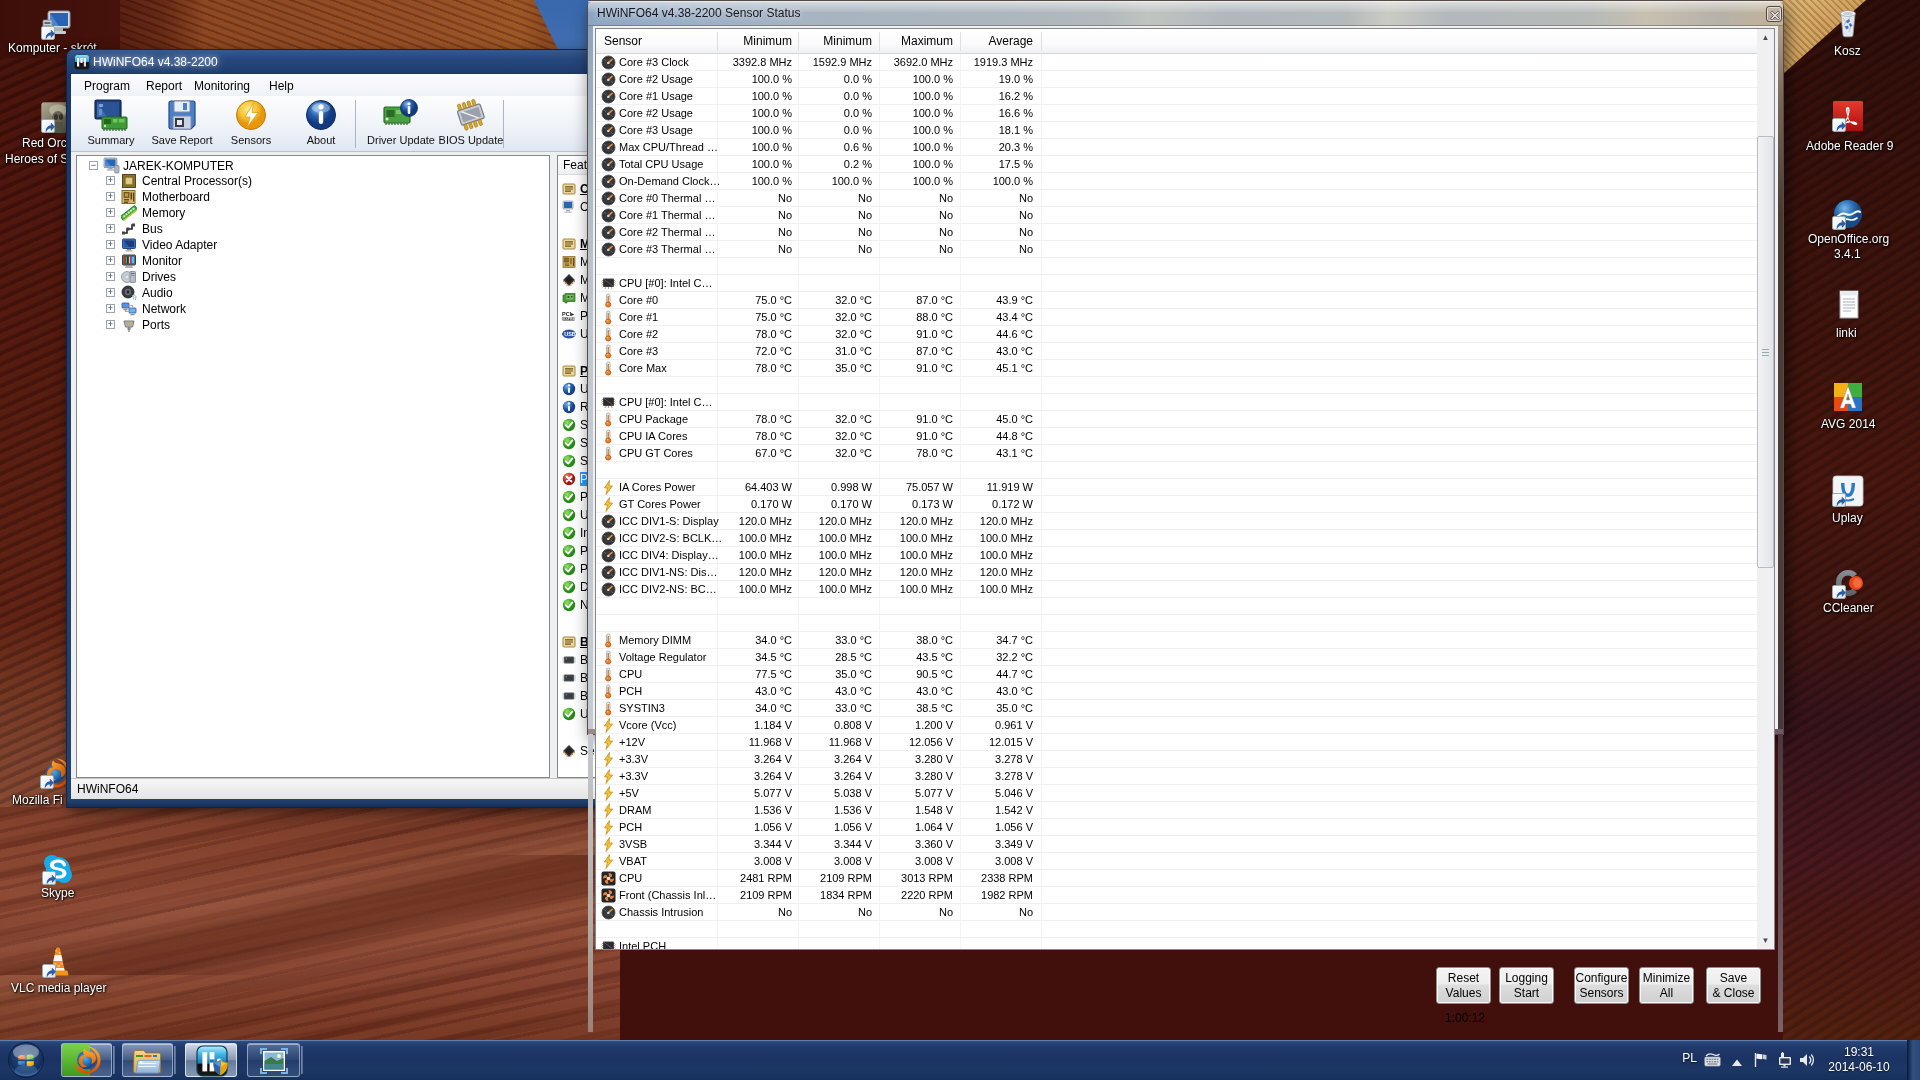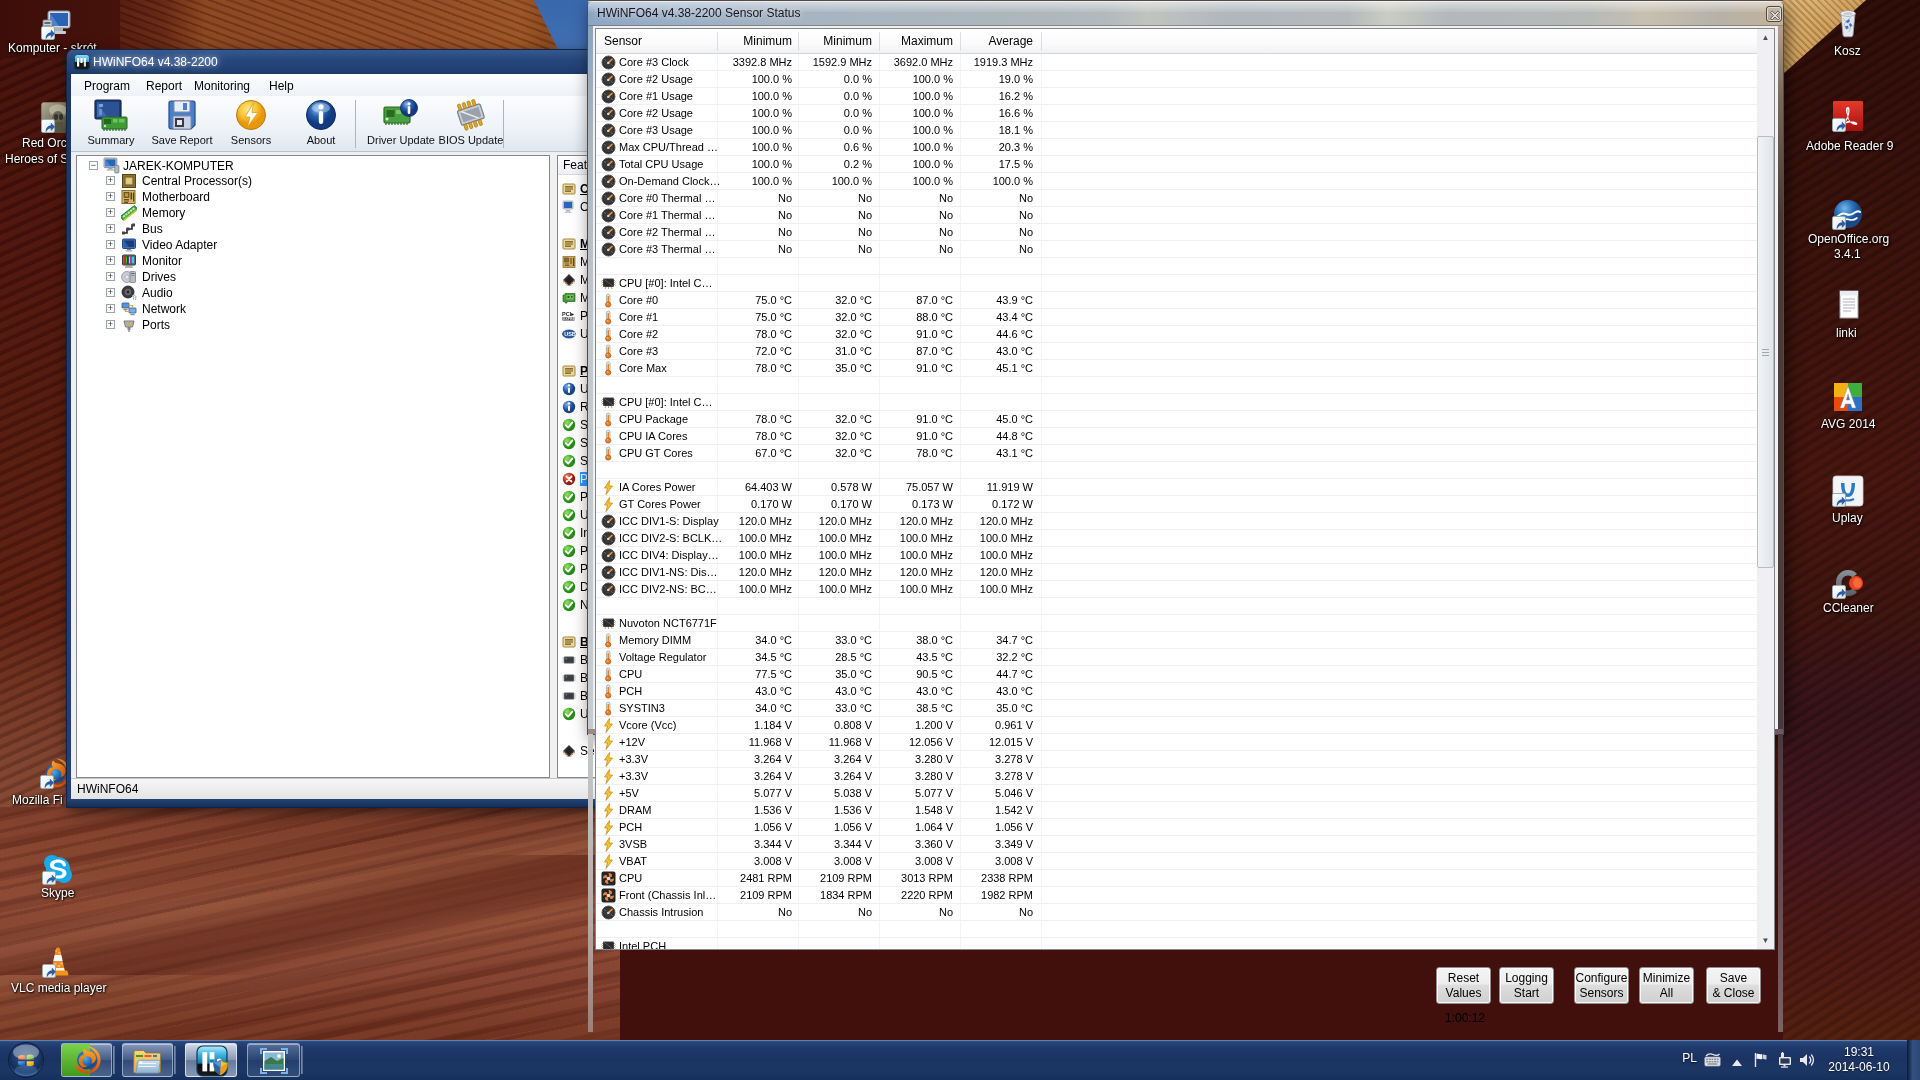--- a/index.html
+++ b/index.html
@@ -1182,21 +1182,21 @@
           <span class="c c2">32.0 °C</span>
           <span class="c c3">78.0 °C</span>
           <span class="c c4">43.1 °C</span>
         </div>
 <div class="trow" style="top:450px">
           <span class="ric"><svg width="15" height="15" viewBox="0 0 15 15">
               <path d="M8.5 0.5 L3.5 8 H6.5 L5 14.5 L11.5 6 H8 Z" fill="#f4c430" stroke="#c98a1a" stroke-width="0.8"></path>
             </svg></span>
           <span class="rlbl">IA Cores Power</span>
           <span class="c c1">64.403 W</span>
-          <span class="c c2">0.578 W</span>
+          <span class="c c2">0.998 W</span>
           <span class="c c3">75.057 W</span>
           <span class="c c4">11.919 W</span>
         </div>
 <div class="trow" style="top:467px">
           <span class="ric"><svg width="15" height="15" viewBox="0 0 15 15">
               <path d="M8.5 0.5 L3.5 8 H6.5 L5 14.5 L11.5 6 H8 Z" fill="#f4c430" stroke="#c98a1a" stroke-width="0.8"></path>
             </svg></span>
           <span class="rlbl">GT Cores Power</span>
           <span class="c c1">0.170 W</span>
           <span class="c c2">0.170 W</span>
@@ -1267,31 +1267,20 @@
               <circle cx="7.3" cy="7.9" r="1.2" fill="#d8d8d8"></circle>
               <path d="M3.5 4.5 l1 .8 M11.5 10.5 l-1-.8" stroke="#bbb" stroke-width="0.7"></path>
             </svg></span>
           <span class="rlbl">ICC DIV2-NS: BC…</span>
           <span class="c c1">100.0 MHz</span>
           <span class="c c2">100.0 MHz</span>
           <span class="c c3">100.0 MHz</span>
           <span class="c c4">100.0 MHz</span>
         </div>
 
-<div class="trow" style="top:586px">
-          <span class="ric"><svg width="15" height="15" viewBox="0 0 15 15">
-              <g stroke="#caa06a" stroke-width="1">
-                <path d="M2 4 L0.5 5.5 M2 6 L0.5 7.5 M2 8 L0.5 9.5 M13 4 L14.5 5.5 M13 6 L14.5 7.5 M13 8 L14.5 9.5 M5 11 l-1 2 M7.5 11 l0 2 M10 11 l1 2"></path>
-              </g>
-              <rect x="2" y="2.5" width="11" height="8.5" rx="1" fill="#4a4a4e"></rect>
-              <rect x="2.8" y="3.3" width="9.4" height="6.9" rx="1" fill="#2c2c30"></rect>
-              <path d="M2.5 3 l10 7.5" stroke="#666" stroke-width="0.8"></path>
-            </svg></span>
-          <span class="rlbl">Nuvoton NCT6771F</span>
-        </div>
 <div class="trow" style="top:603px">
           <span class="ric"><svg width="15" height="15" viewBox="0 0 15 15">
               <rect x="5.4" y="1" width="3.6" height="9" rx="1.8" fill="#e8e8ee" stroke="#9aa" stroke-width="0.8"></rect>
               <rect x="6.5" y="3" width="1.5" height="7" fill="#e8822a"></rect>
               <circle cx="7.2" cy="11.5" r="2.6" fill="#e8822a" stroke="#b05818" stroke-width="0.8"></circle>
               <circle cx="6.5" cy="10.8" r="0.8" fill="#f6b87e"></circle>
             </svg></span>
           <span class="rlbl">Memory DIMM</span>
           <span class="c c1">34.0 °C</span>
           <span class="c c2">33.0 °C</span>

